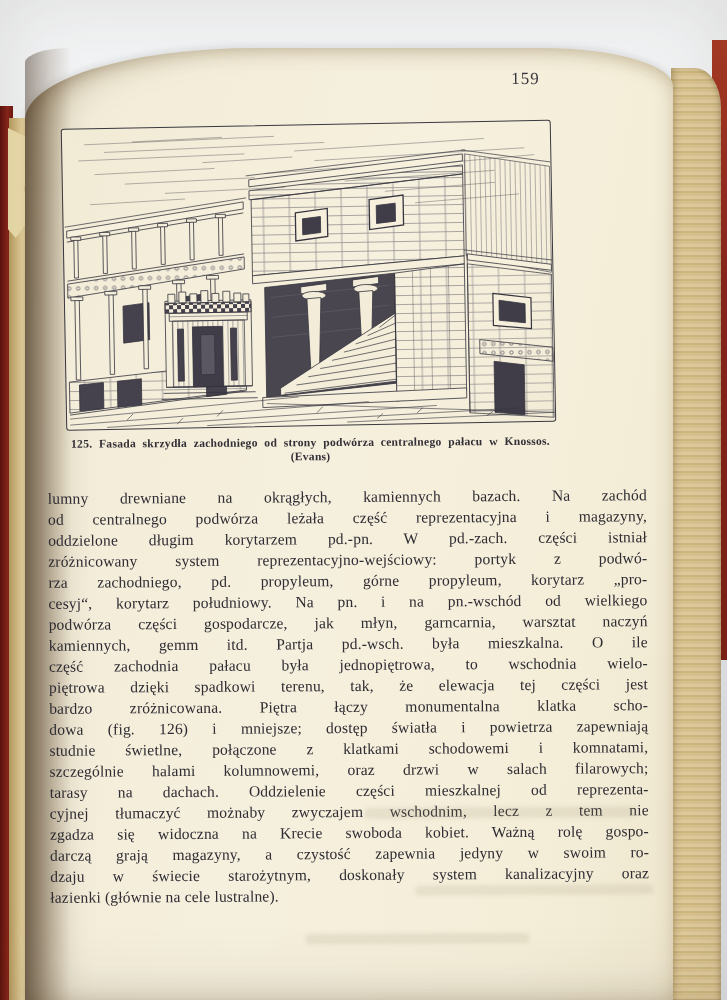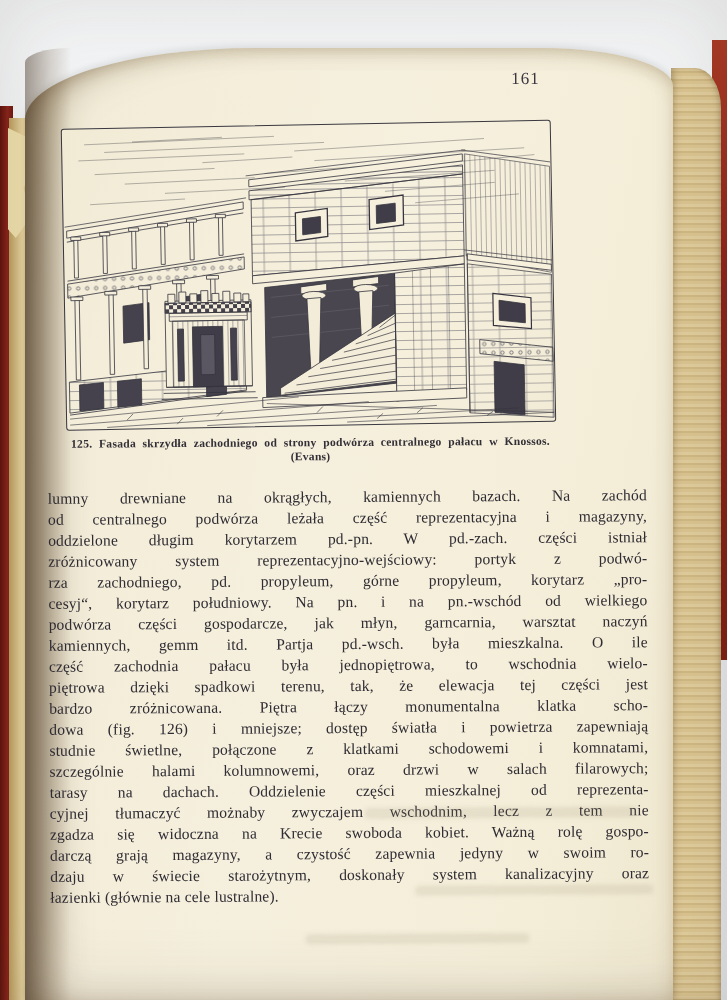--- a/index.html
+++ b/index.html
@@ -76,21 +76,21 @@
   <div class="cover-right"></div>
   <div class="fore-edge"></div>
   <div class="cover-left"></div>
   <div class="page-edge-left"></div>
   <div class="edge-tear"></div>
 
   <div class="page">
     <div class="gutter"></div>
     <div class="page-inner">
 
-      <div class="page-number">161</div>
+      <div class="page-number">159</div>
 
       <figure class="figure">
         <div class="figure-frame">
 
           <svg viewBox="0 0 488 297">
             <defs>
               <pattern id="hl" width="7" height="5" patternUnits="userSpaceOnUse">
                 <path d="M0,2.5 H7" stroke="#565460" stroke-width=".55"></path>
               </pattern>
               <pattern id="mason" width="26" height="9" patternUnits="userSpaceOnUse">

